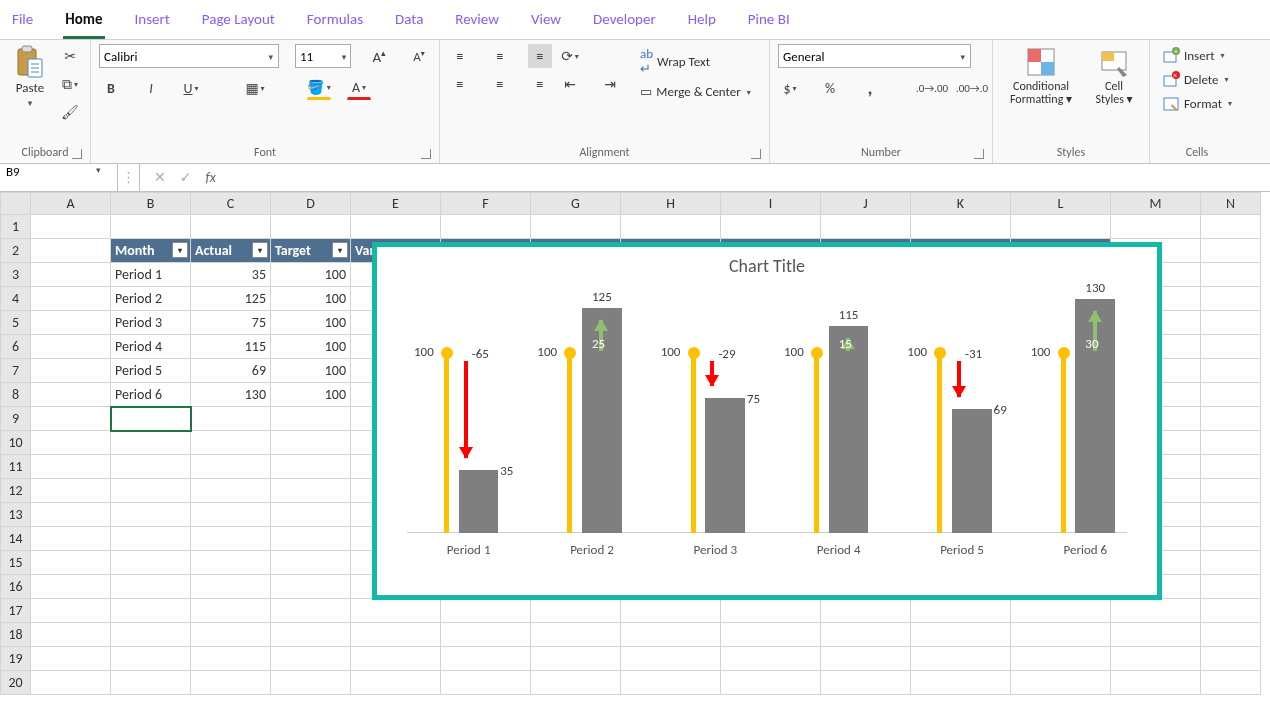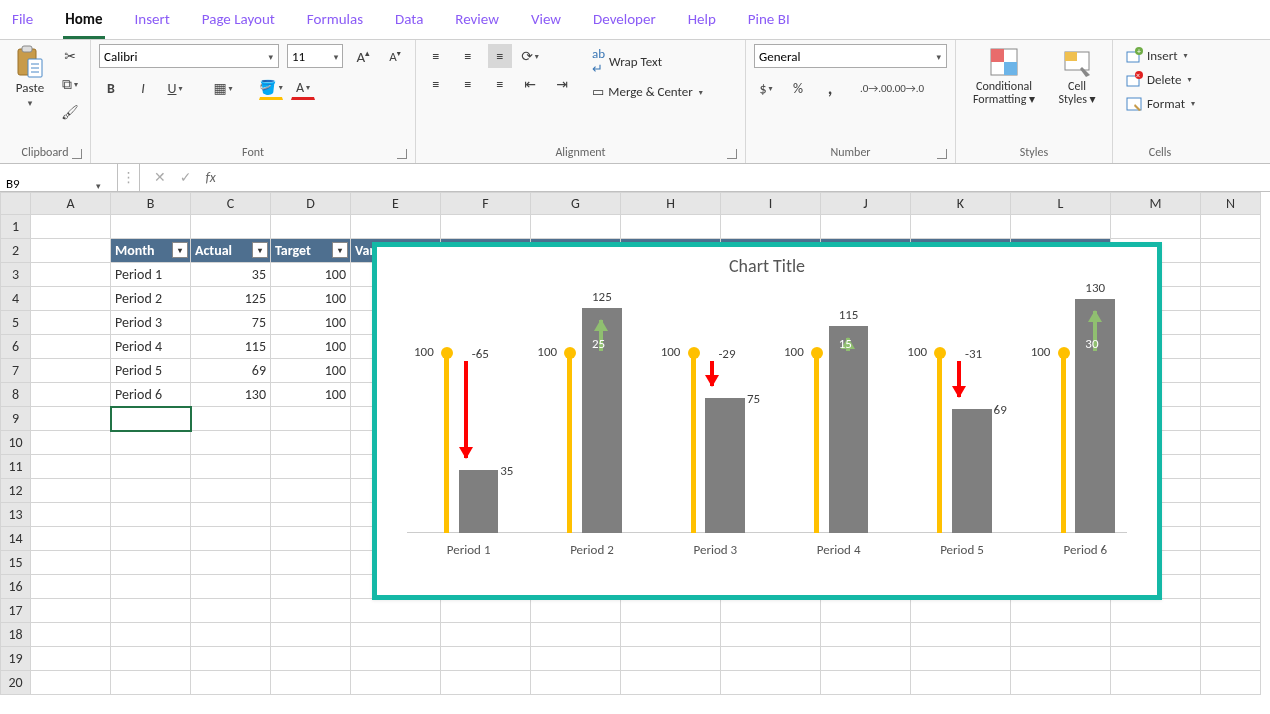--- a/index.html
+++ b/index.html
@@ -15,37 +15,37 @@
   .group { display: flex; flex-direction: column; border-right: 1px solid #d8d8d8; padding: 4px 8px 2px 8px; justify-content: space-between; }
   .group-content { display: flex; align-items: flex-start; gap: 6px; flex: 1; }
   .group-label { text-align: center; font-size: 12px; color: #666; padding: 2px 0; position: relative; }
   .group-label .dlaunch { position: absolute; right: 0; bottom: 2px; width: 10px; height: 10px; border: 1px solid #888; border-top: none; border-left: none; }
 
   .bigbtn { display: flex; flex-direction: column; align-items: center; padding: 2px 4px; cursor: pointer; font-size: 13px; min-width: 44px; }
   .bigbtn .ico { width: 32px; height: 32px; display: flex; align-items: center; justify-content: center; font-size: 22px; margin-bottom: 2px; }
   .bigbtn .chev { font-size: 9px; margin-top: 2px; color: #555; }
 
   .col { display: flex; flex-direction: column; gap: 4px; justify-content: center; }
-  .row { display: flex; gap: 8px; align-items: center; }
+  .row { display: flex; gap: 16px; align-items: center; }
   .smbtn { width: 24px; height: 24px; display: flex; align-items: center; justify-content: center; cursor: pointer; font-size: 14px; color: #444; border: 1px solid transparent; }
   .dropdown-chev { font-size: 8px; color: #555; padding-left: 2px; }
 
   .combo { display: flex; align-items: center; border: 1px solid #aaa; background: #fff; height: 24px; }
   .combo input { border: none; outline: none; font-size: 13px; padding: 0 4px; width: 100%; }
   .combo .chev { width: 16px; text-align: center; font-size: 9px; color: #555; cursor: pointer; }
 
   .underline-orange { border-bottom: 3px solid #FFC000; }
   .underline-red { border-bottom: 3px solid #E02020; }
 
   .insert-row { display: flex; align-items: center; gap: 4px; cursor: pointer; font-size: 13px; padding: 2px 4px; }
   .insert-row svg { width: 18px; height: 18px; }
 
   
   .fbar { display: flex; align-items: center; border-bottom: 1px solid #c0c0c0; height: 28px; background: #fff; }
-  .namebox { width: 118px; border-right: 1px solid #c0c0c0; display: flex; align-items: flex-end; height: 100%; }
+  .namebox { width: 118px; border-right: 1px solid #c0c0c0; display: flex; align-items: flex-start; height: 100%; }
   .namebox input { border: none; outline: none; width: 92px; padding: 0 6px; font-size: 13px; }
   .namebox .chev { font-size: 9px; color: #555; cursor: pointer; padding: 0 4px; }
   .fx-icons { display: flex; gap: 14px; padding: 0 14px; color: #aaa; font-size: 14px; }
   .fx-icons span { cursor: pointer; }
   .fx-input { flex: 1; border: none; outline: none; height: 100%; font-size: 13px; padding: 0 4px; }
 
   
   .sheet-wrap { position: relative; width: 1270px; height: 530px; overflow: hidden; background: #fff; }
   .sheet { position: absolute; left: 0; top: 0; border-collapse: collapse; }
   .sheet th, .sheet td { border: 1px solid #d4d4d4; font-size: 14px; font-family: Calibri, Arial, sans-serif; }

